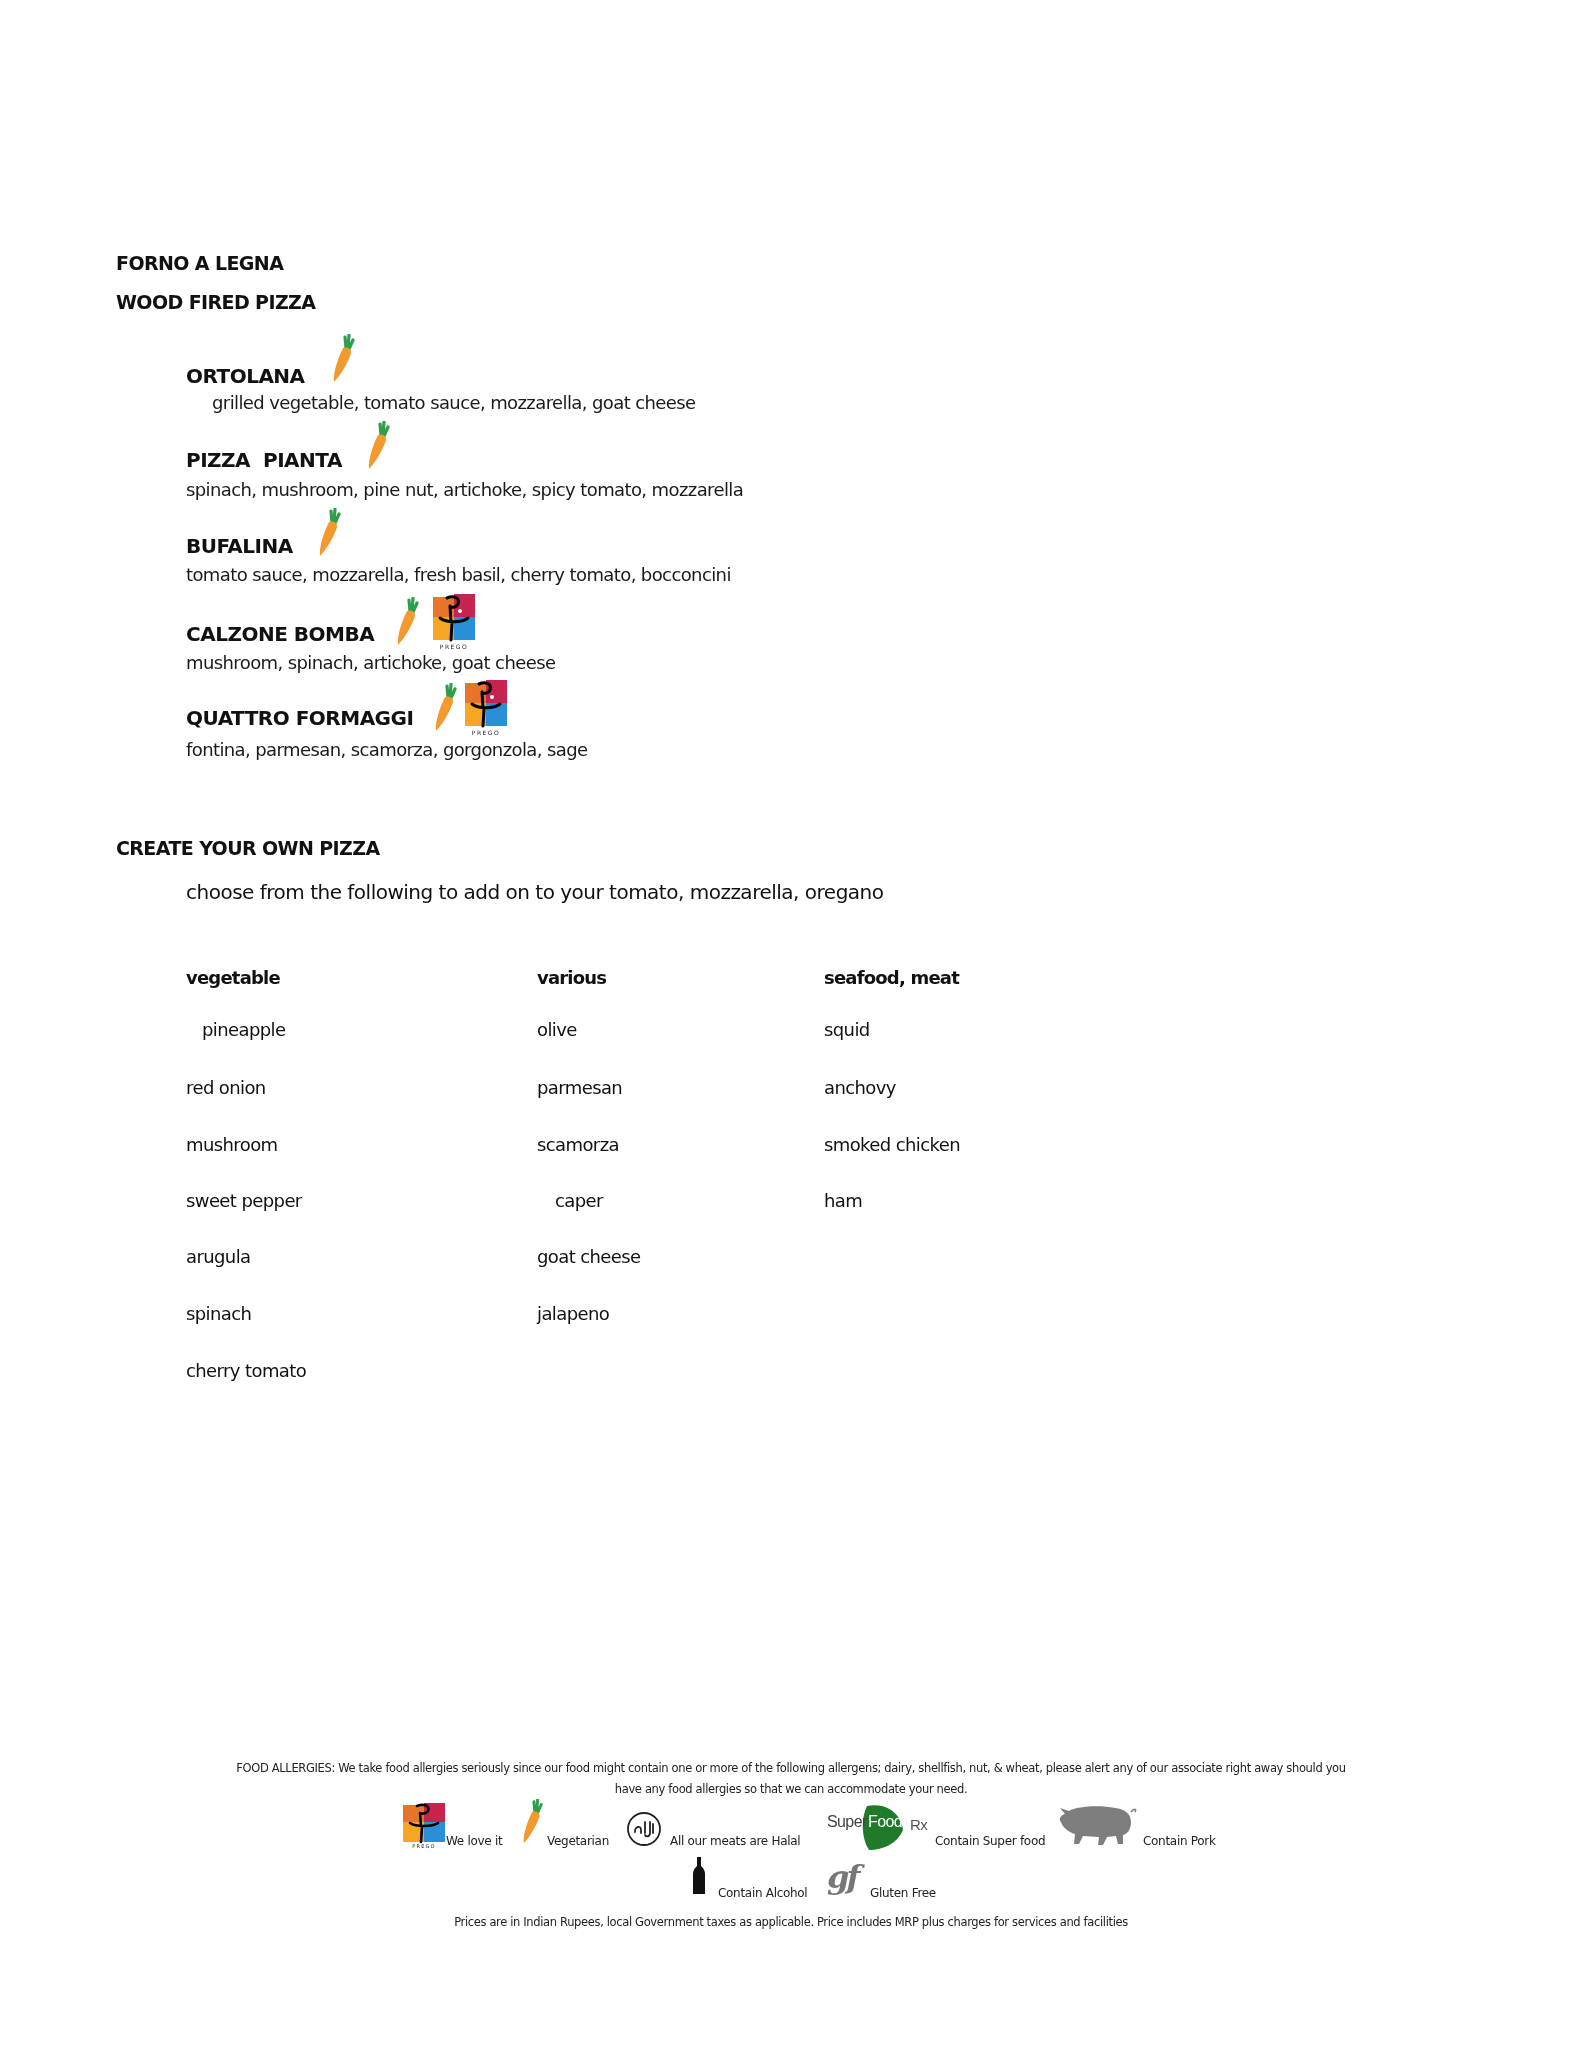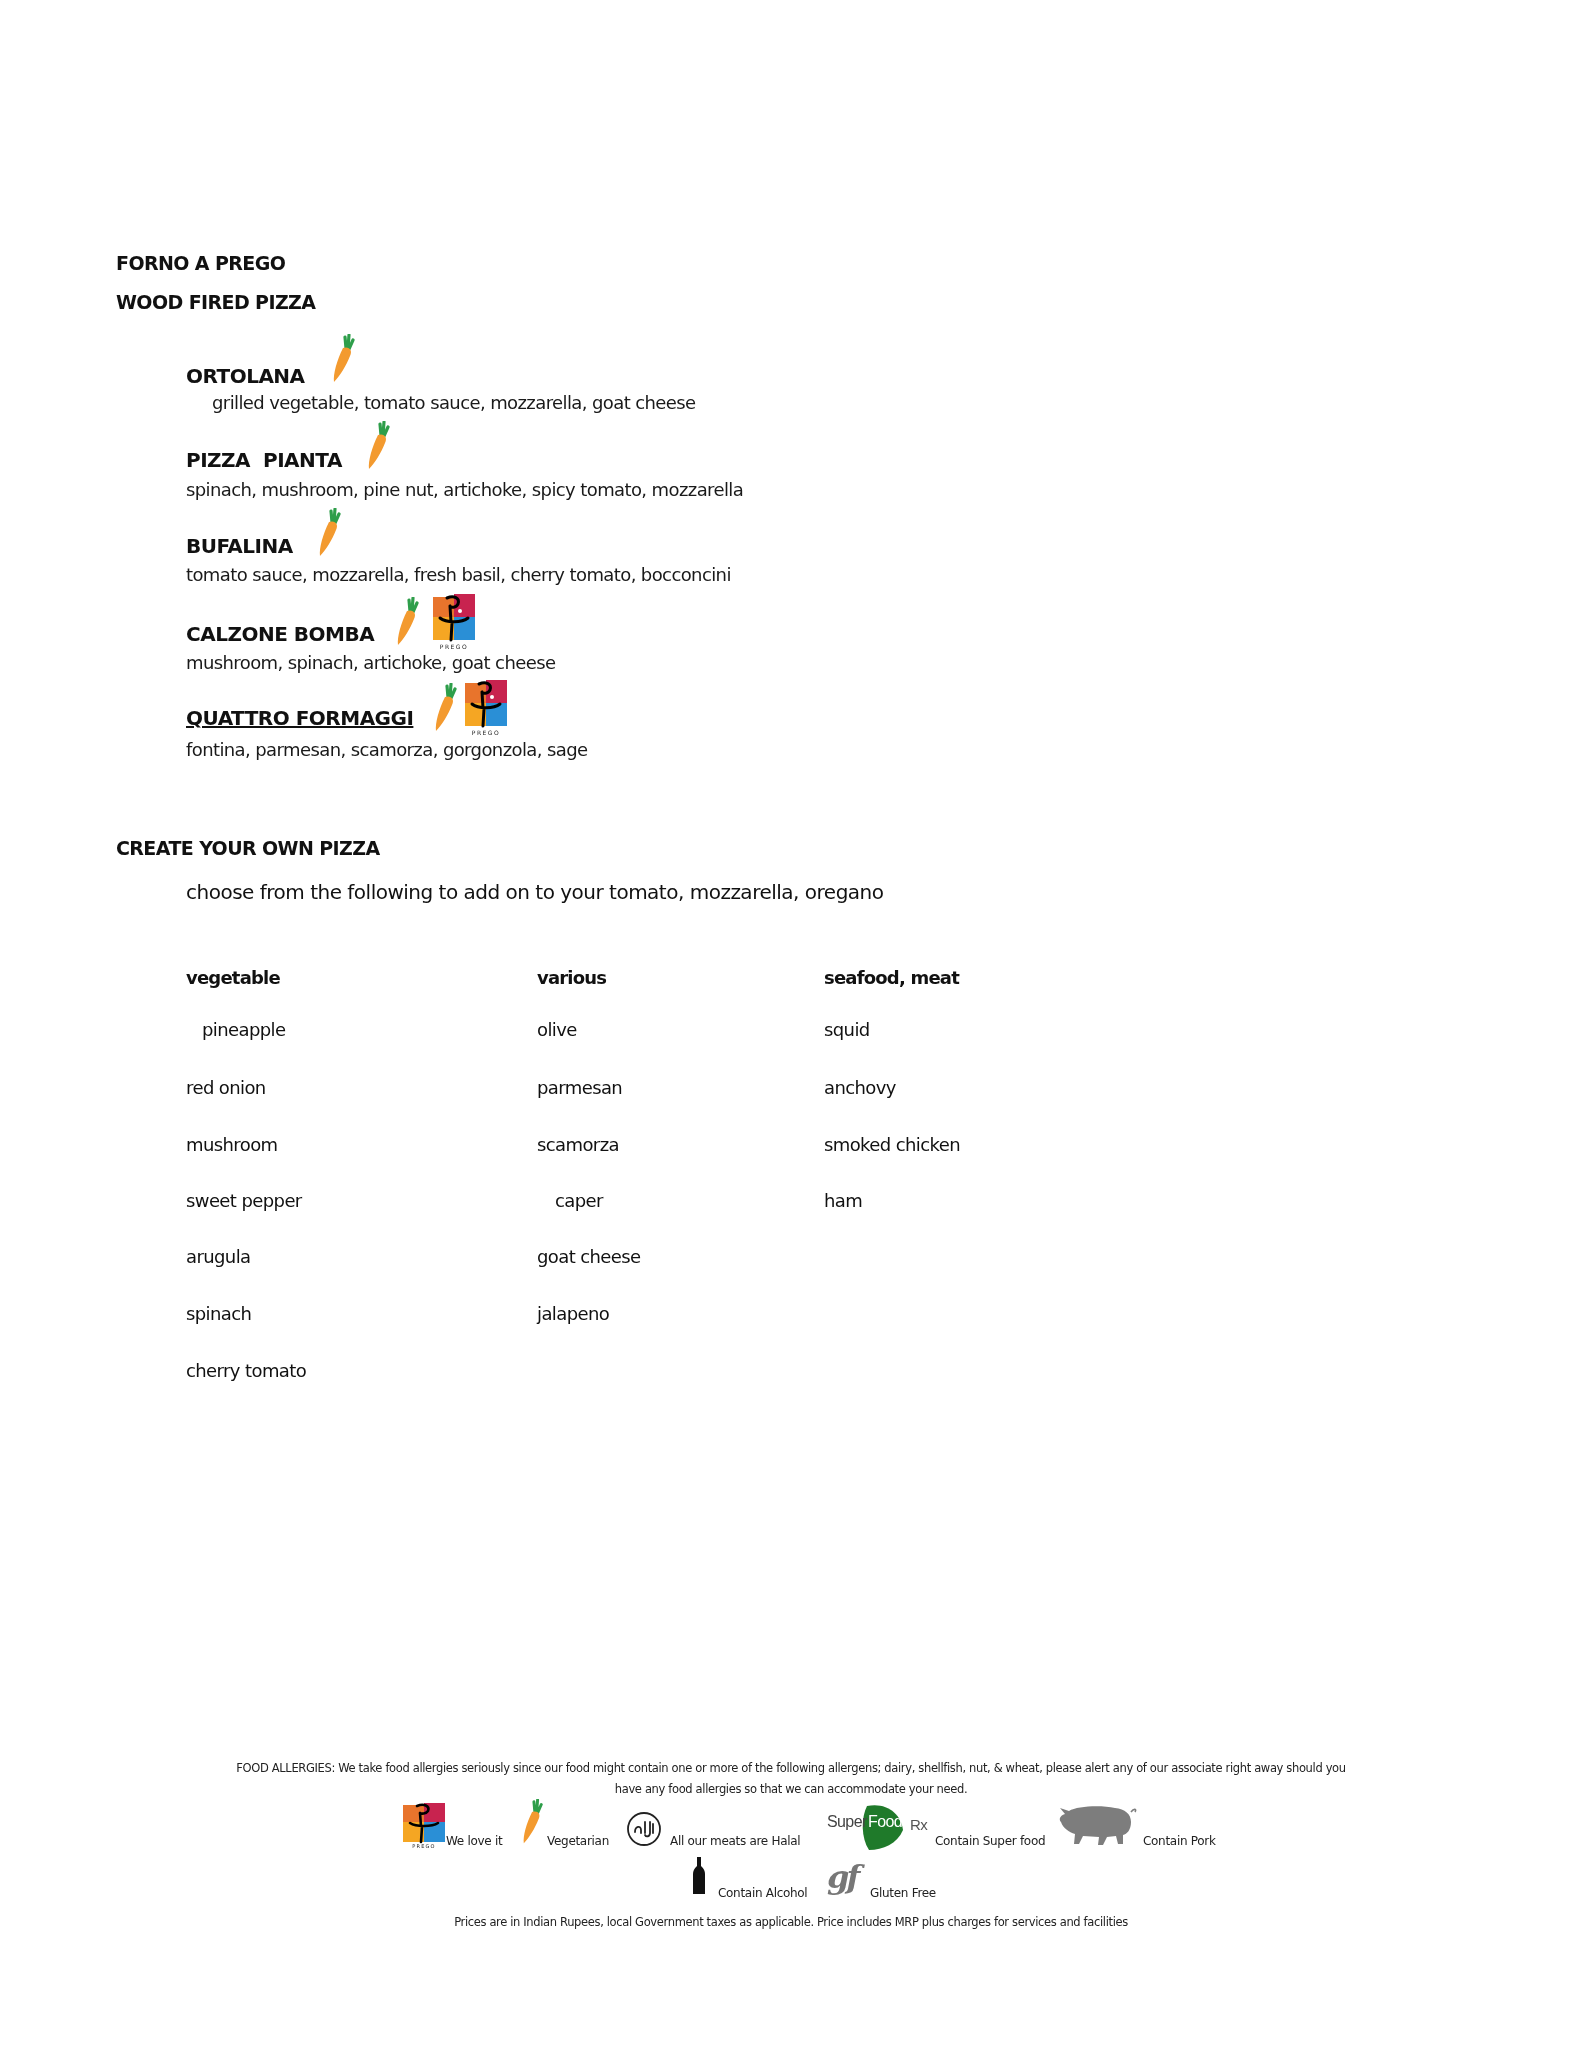--- a/index.html
+++ b/index.html
@@ -40,21 +40,21 @@
   .legend-label {
     font-family: "DejaVu Sans", sans-serif; font-size: 12px;
     letter-spacing: -0.3px; color: #222; line-height: 14px;
   }
   .icon { position: absolute; display: block; }
   svg { display: block; }
 </style>
 </head>
 <body>
 
-<div class="abs section-title" style="left:116px; top:249px;">FORNO A PREGO</div>
+<div class="abs section-title" style="left:116px; top:249px;">FORNO A LEGNA</div>
 <div class="abs section-title" style="left:116px; top:288px;">WOOD FIRED PIZZA</div>
 
 <div class="abs item-title" style="left:186px; top:364px;">ORTOLANA</div>
 <span class="icon" style="left:331px; top:334px;">
   <svg width="26" height="50" viewBox="0 0 26 50">
     <path d="M14 3 L15 14 M18 1 L17 14 M22 6 L18 15" stroke="#2e9e4a" stroke-width="3.2" stroke-linecap="round" fill="none"></path>
     <path d="M12 14 C18 12 22 16 19 22 C15 32 9 42 3 48 C2 40 6 26 12 14 Z" fill="#f39a2f"></path>
   </svg>
 </span>
 <div class="abs item-desc" style="left:186px; top:391px;margin-left:26px;">grilled vegetable, tomato sauce, mozzarella, goat cheese</div>
@@ -90,21 +90,21 @@
     <rect x="22" y="0" width="21" height="23" fill="#c8234f"></rect>
     <rect x="1" y="23" width="21" height="23" fill="#f5a623"></rect>
     <rect x="22" y="23" width="21" height="23" fill="#2a8fd6"></rect>
     <path d="M15 4 C22 1 28 4 26 10 C24 14 19 14 18 12 M18 12 L19 28 M8 24 C14 29 30 29 36 24 M20 29 L19 46" stroke="#000" stroke-width="3" fill="none" stroke-linecap="round"></path>
     <circle cx="28" cy="17" r="2" fill="#fff"></circle>
     <text x="22" y="55" text-anchor="middle" font-family="DejaVu Sans, sans-serif" font-size="6" letter-spacing="1.5" fill="#222">PREGO</text>
   </svg>
 </span>
 <div class="abs item-desc" style="left:186px; top:651px;">mushroom, spinach, artichoke, goat cheese</div>
 
-<div class="abs item-title" style="left:186px; top:706px;text-decoration:underline;">QUATTRO FORMAGGI</div>
+<div class="abs item-title" style="left:186px; top:706px;">QUATTRO FORMAGGI</div>
 <span class="icon" style="left:433px; top:683px;">
   <svg width="26" height="50" viewBox="0 0 26 50">
     <path d="M14 3 L15 14 M18 1 L17 14 M22 6 L18 15" stroke="#2e9e4a" stroke-width="3.2" stroke-linecap="round" fill="none"></path>
     <path d="M12 14 C18 12 22 16 19 22 C15 32 9 42 3 48 C2 40 6 26 12 14 Z" fill="#f39a2f"></path>
   </svg>
 </span>
 <span class="icon" style="left:464px; top:680px;">
   <svg width="44" height="56" viewBox="0 0 44 56">
     <rect x="1" y="3" width="21" height="20" fill="#e8742c"></rect>
     <rect x="22" y="0" width="21" height="23" fill="#c8234f"></rect>

